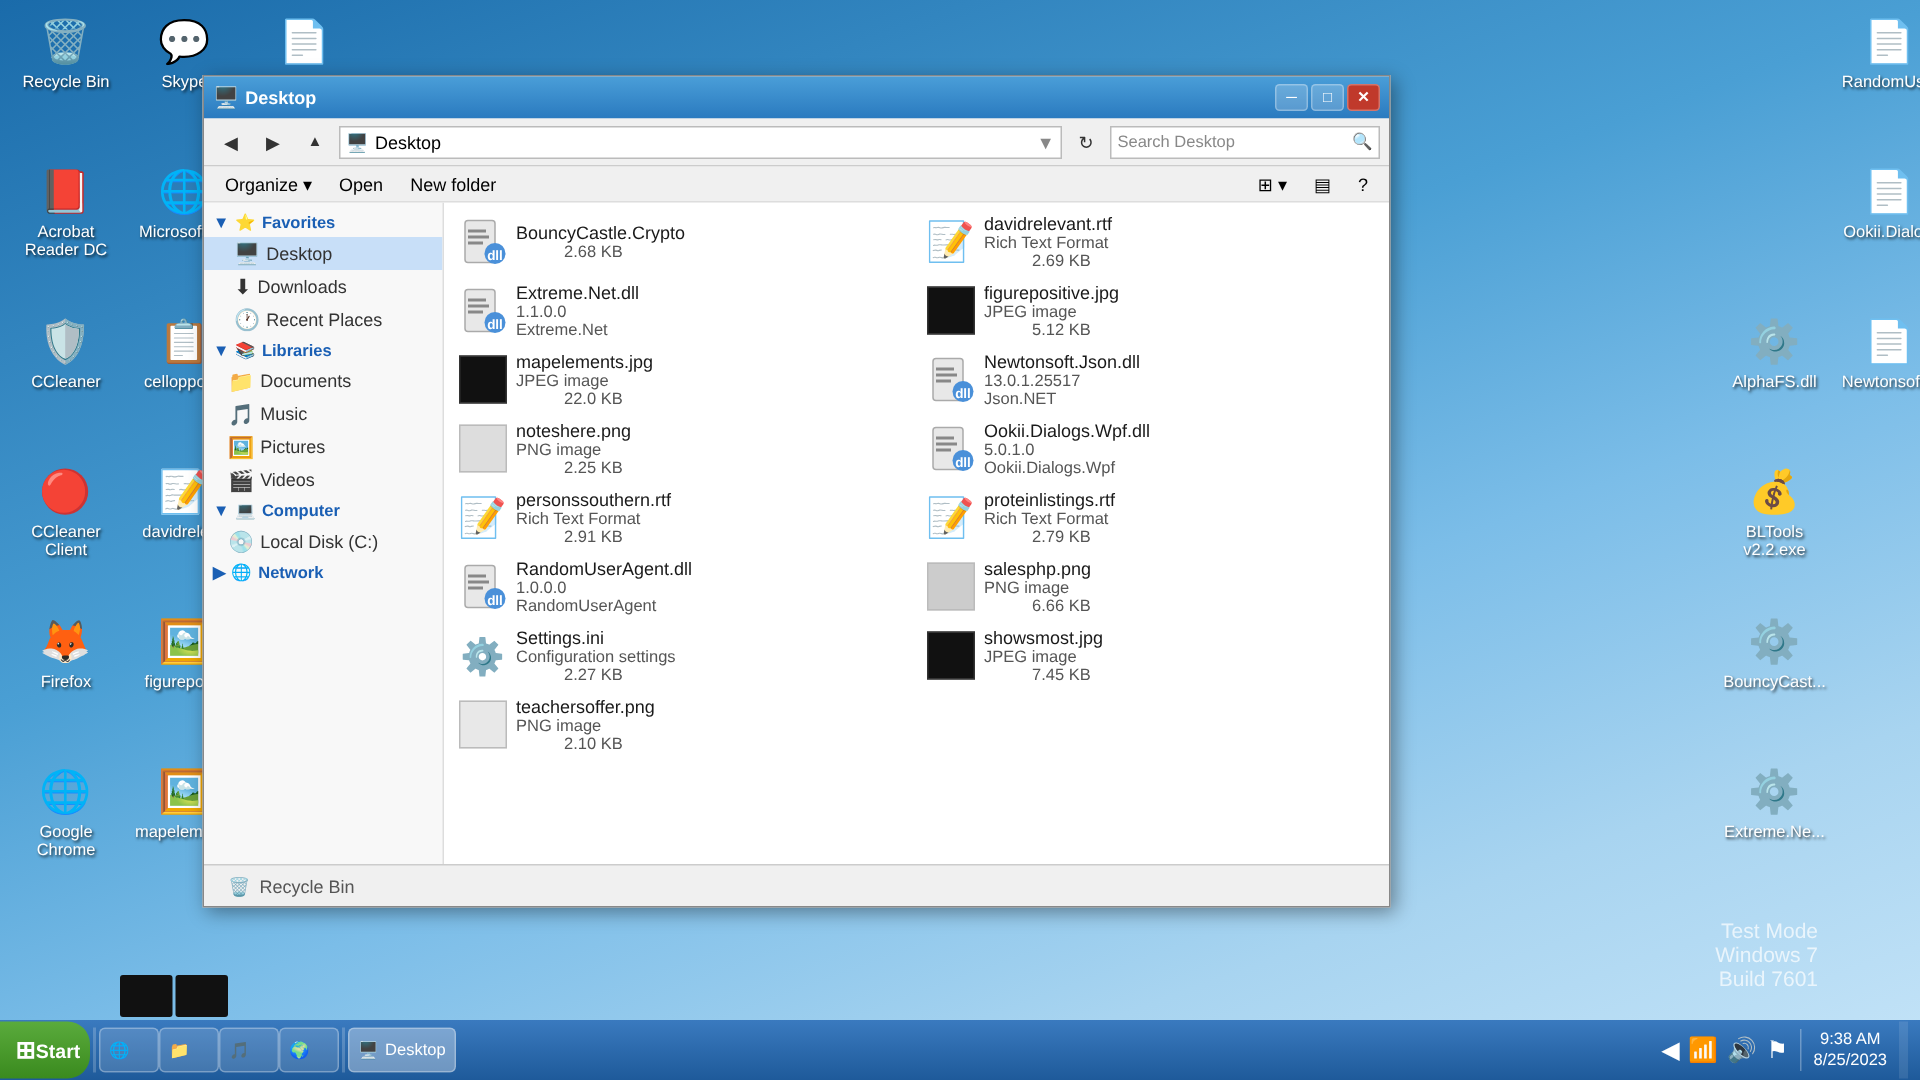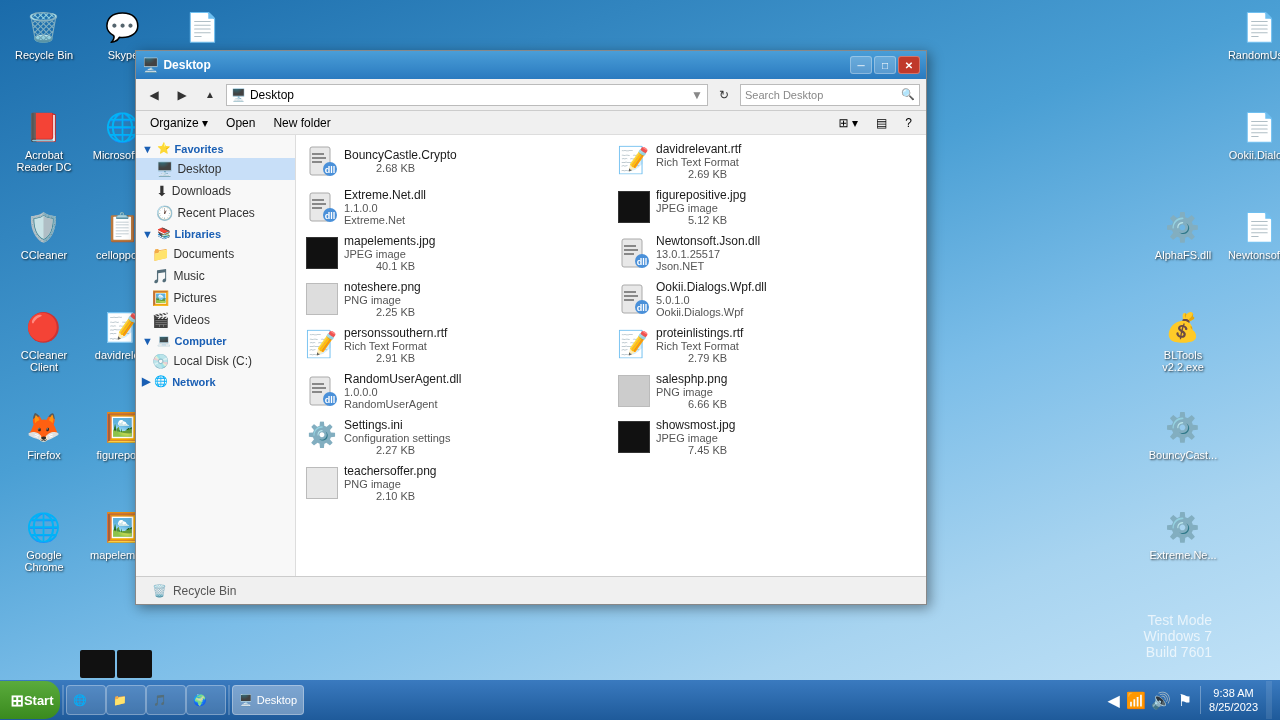--- a/index.html
+++ b/index.html
@@ -264,21 +264,21 @@
       padding: 3px 6px;
       gap: 6px;
       cursor: pointer;
       border-radius: 3px;
     }
     .file-thumb {
       width: 32px;
       height: 32px;
       flex-shrink: 0;
       display: flex;
-      align-items: flex-start;
+      align-items: flex-end;
       justify-content: center;
       font-size: 20px;
       background: #222;
       overflow: hidden;
     }
     .file-thumb.doc { background: none; font-size: 26px; }
     .file-thumb.dll { background: none; font-size: 22px; }
     .file-thumb.settings { background: none; font-size: 24px; }
     .file-info { flex: 1; min-width: 0; }
     .file-name { font-size: 12px; font-weight: 500; color: #1a1a1a; white-space: nowrap; overflow: hidden; text-overflow: ellipsis; }
@@ -553,21 +553,21 @@
       <div class="file-name">figurepositive.jpg</div>
       <div class="file-type">JPEG image</div>
       <div class="file-size">5.12 KB</div>
     </div>
   </div>
         <div class="file-item">
     <div class="file-thumb" style="background:#111;border:1px solid #333;"></div>
     <div class="file-info">
       <div class="file-name">mapelements.jpg</div>
       <div class="file-type">JPEG image</div>
-      <div class="file-size">40.1 KB</div>
+      <div class="file-size">22.0 KB</div>
     </div>
   </div>
         <div class="file-item">
     <div class="file-thumb dll" style="background:none;">
             <svg width="32" height="32" viewBox="0 0 32 32">
               <rect x="4" y="2" width="20" height="28" rx="2" fill="#e8e8e8" stroke="#aaa" stroke-width="1"></rect>
               <rect x="6" y="8" width="12" height="2" fill="#888"></rect>
               <rect x="6" y="12" width="14" height="2" fill="#888"></rect>
               <rect x="6" y="16" width="10" height="2" fill="#888"></rect>
               <circle cx="24" cy="24" r="7" fill="#4a90d9"></circle>

